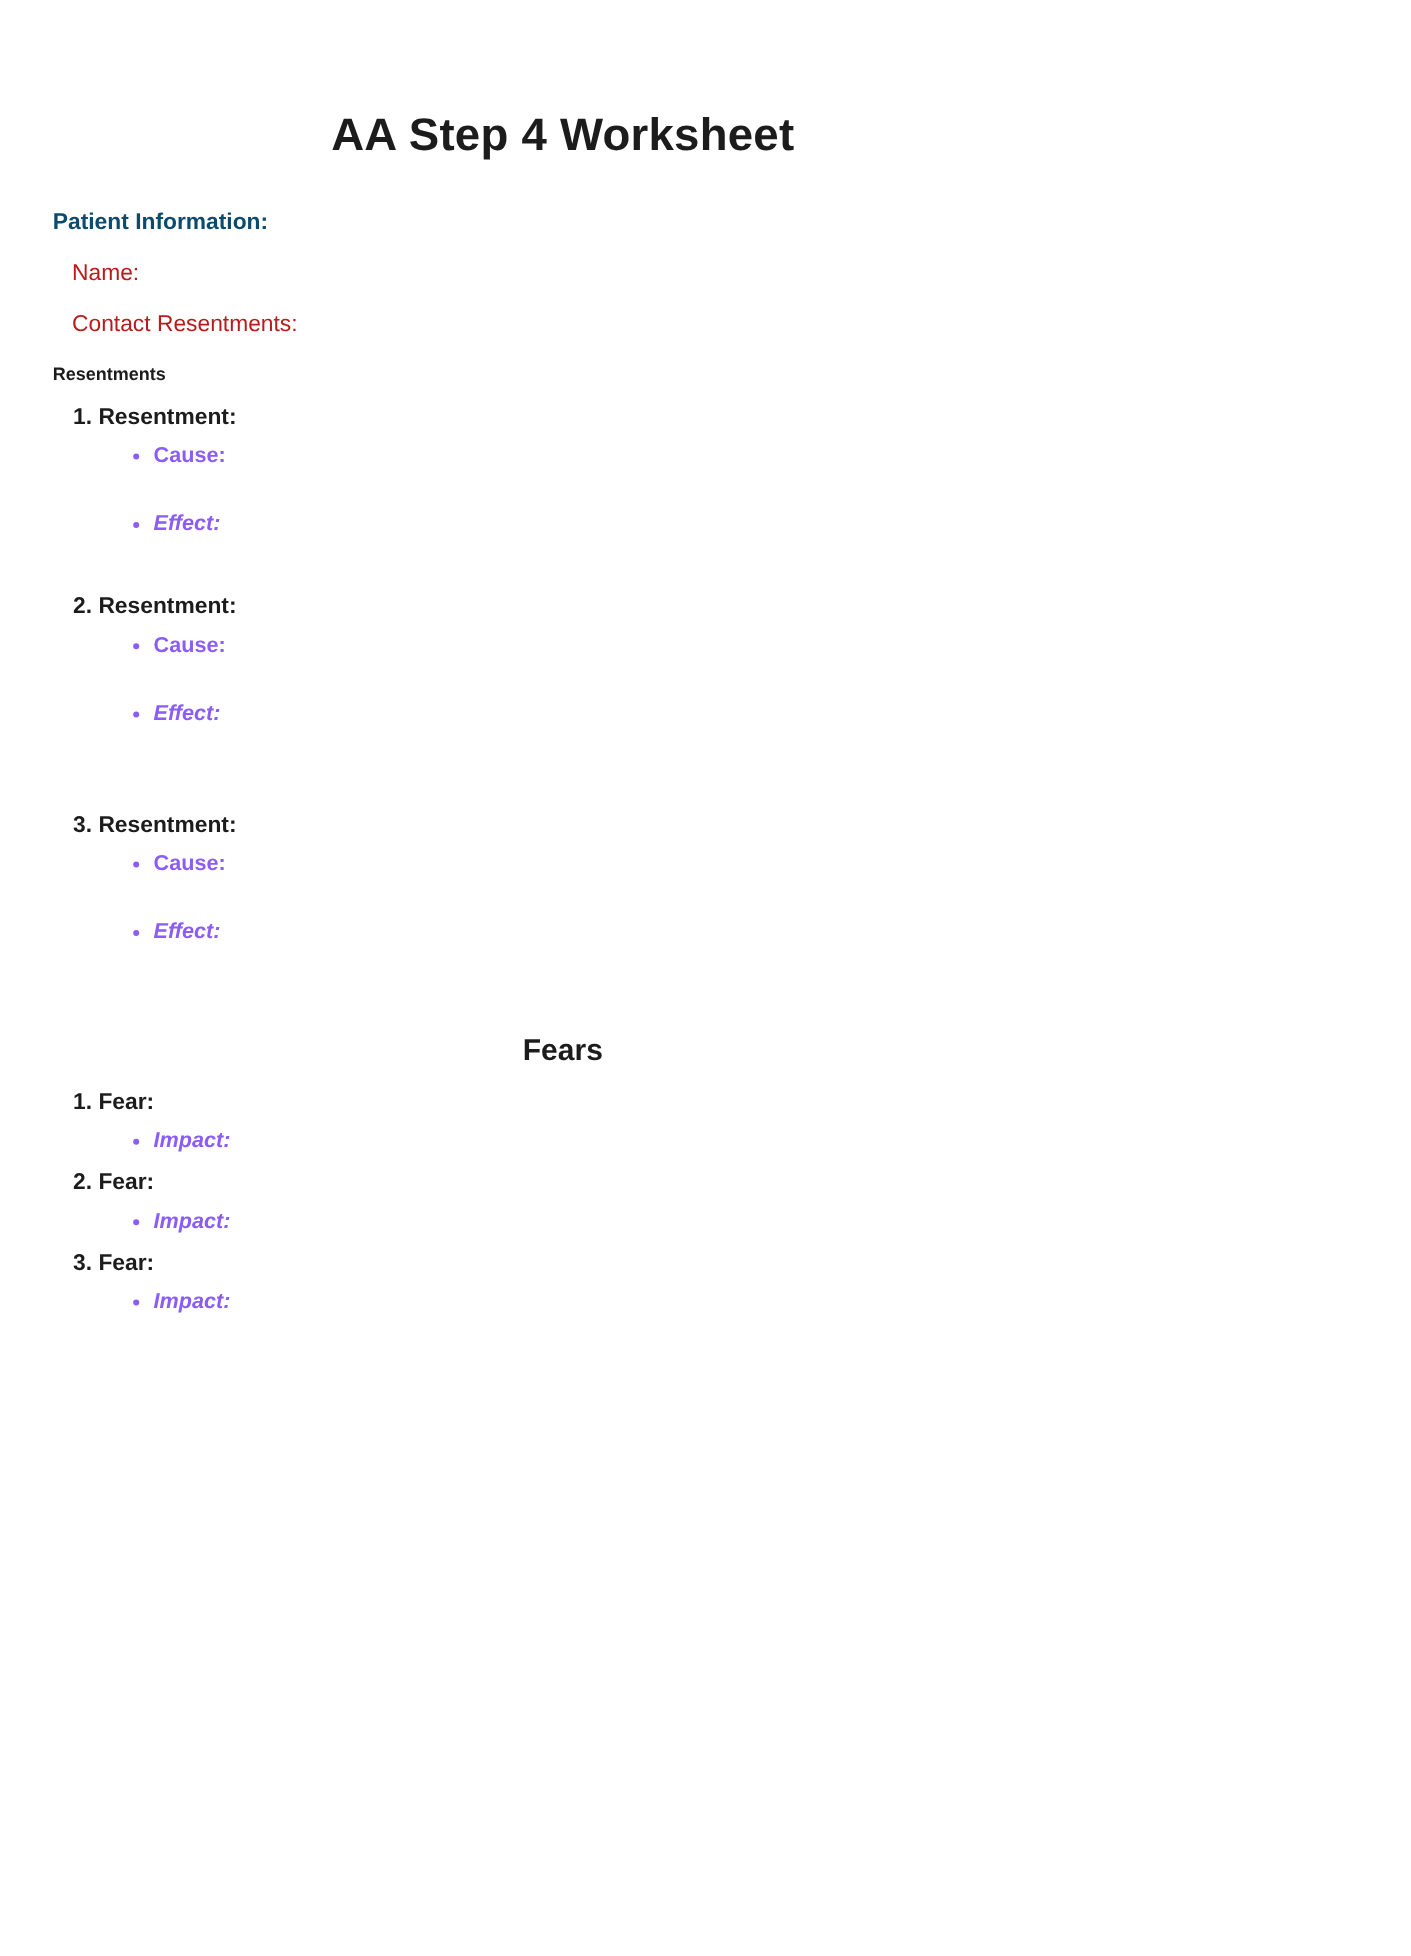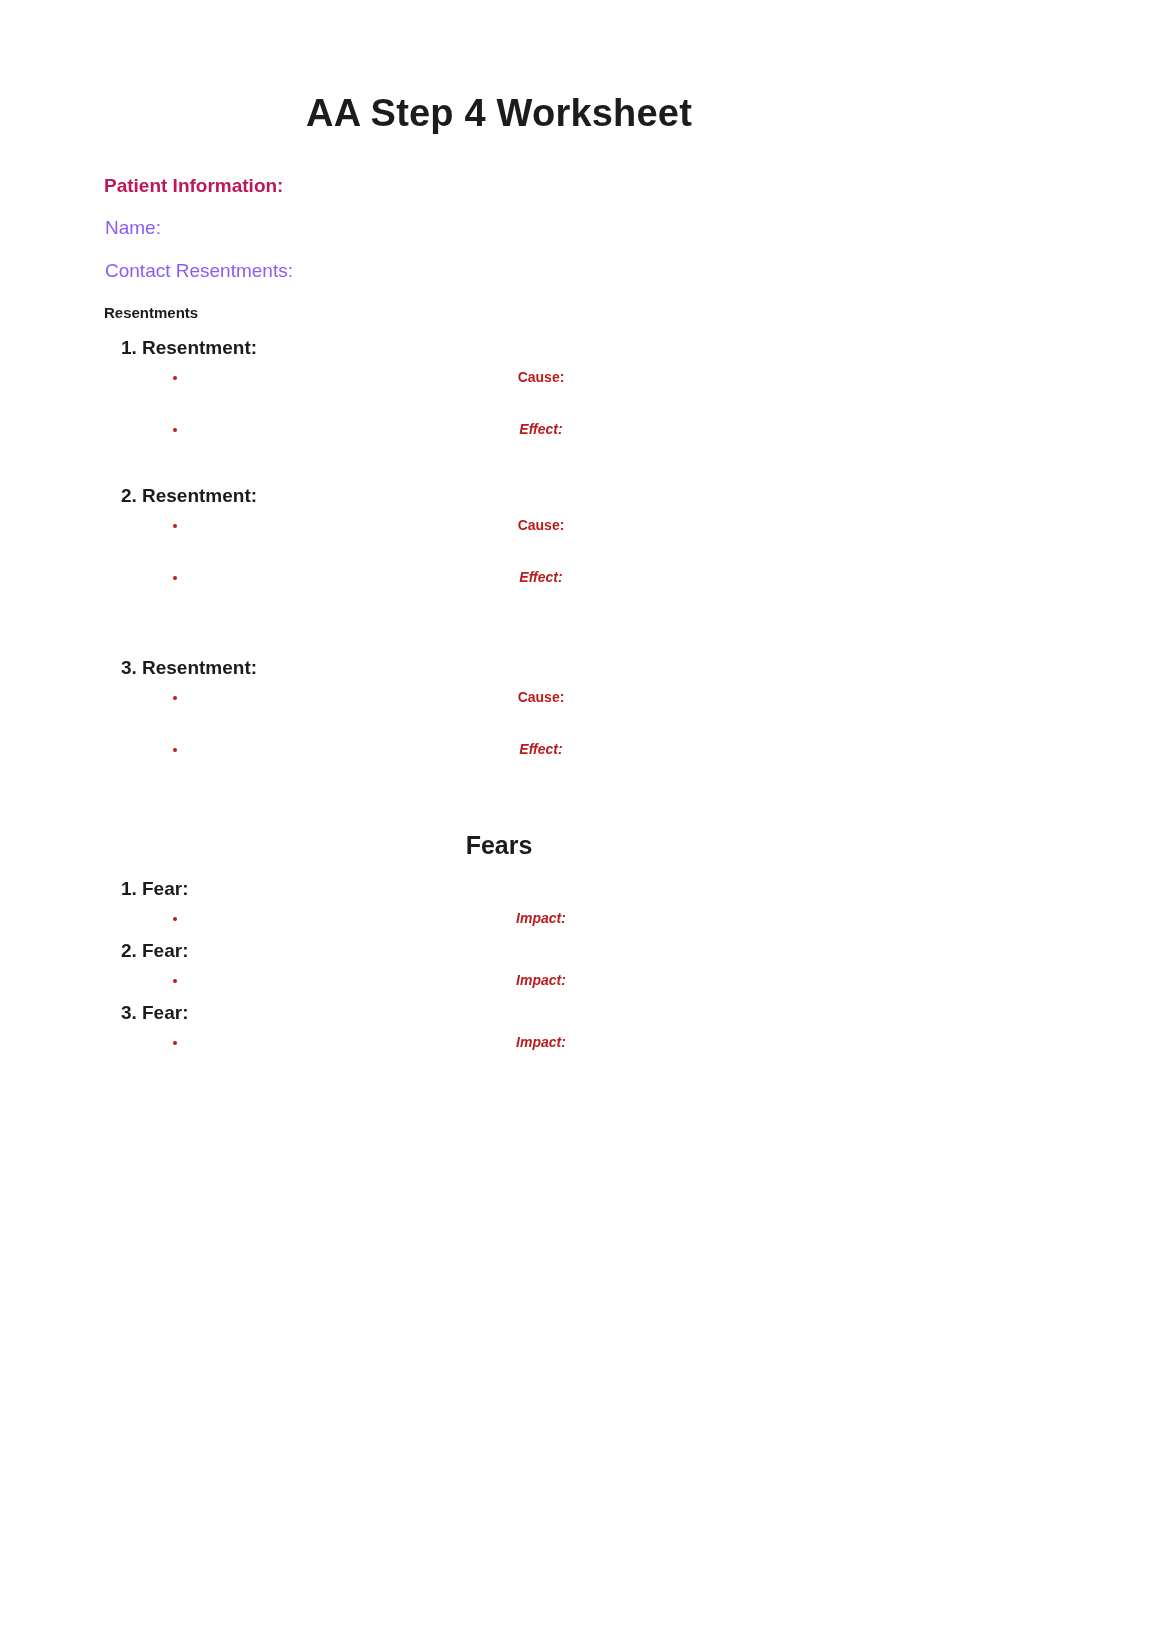--- a/index.html
+++ b/index.html
@@ -11,41 +11,41 @@
   body {
     width: 1176px;
     min-height: 1630px;
     font-family: "Liberation Sans", sans-serif;
     color: #231f20;
   }
   .page {
     width: 998px;
     min-height: 1630px;
     background: #ffffff;
-    padding: 78px 104px 40px 104px;
+    padding: 78px 104px 40px 44px;
   }
   .doc-title {
     font-size: 38px;
     font-weight: bold;
     text-align: center;
     letter-spacing: 0.2px;
     margin: 14px 0 40px 0;
     color: #1c1c1c;
   }
   .section-label {
     font-size: 19px;
     font-weight: bold;
     margin: 0 0 20px 0;
-    color: #be185d;
+    color: #0c4a6e;
   }
   .field-line {
     font-size: 19px;
     font-weight: normal;
-    margin: 0 0 21px 1px;
-    color: #8b5cf6;
+    margin: 0 0 21px 16px;
+    color: #b91c1c;
   }
   .section-heading {
     font-size: 15px;
     font-weight: bold;
     margin: 22px 0 16px 0;
     color: #1c1c1c;
   }
   .section-heading.fears {
     font-size: 25px;
     margin-top: 74px;
@@ -65,25 +65,24 @@
   }
   ol.numbered > li.spaced-lg { margin-bottom: 48px; }
   ol.numbered > li.spaced-xl { margin-bottom: 72px; }
   ol.numbered > li.spaced-sm { margin-bottom: 14px; }
   ul.bullets {
     list-style: disc;
     margin: 10px 0 0 0;
     padding-left: 46px;
   }
   ul.bullets > li {
-    font-size: 14px;
+    font-size: 18px;
     font-weight: bold;
-    color: #b91c1c;
+    color: #8b5cf6;
     margin-bottom: 36px;
-    text-align: center;
   }
   ul.bullets > li:last-child { margin-bottom: 8px; font-style: italic; }
   ul.bullets.single > li { margin-bottom: 8px; }
 </style>
 </head>
 <body>
 
 <div class="page">
 
   <h1 class="doc-title">AA Step 4 Worksheet</h1>

